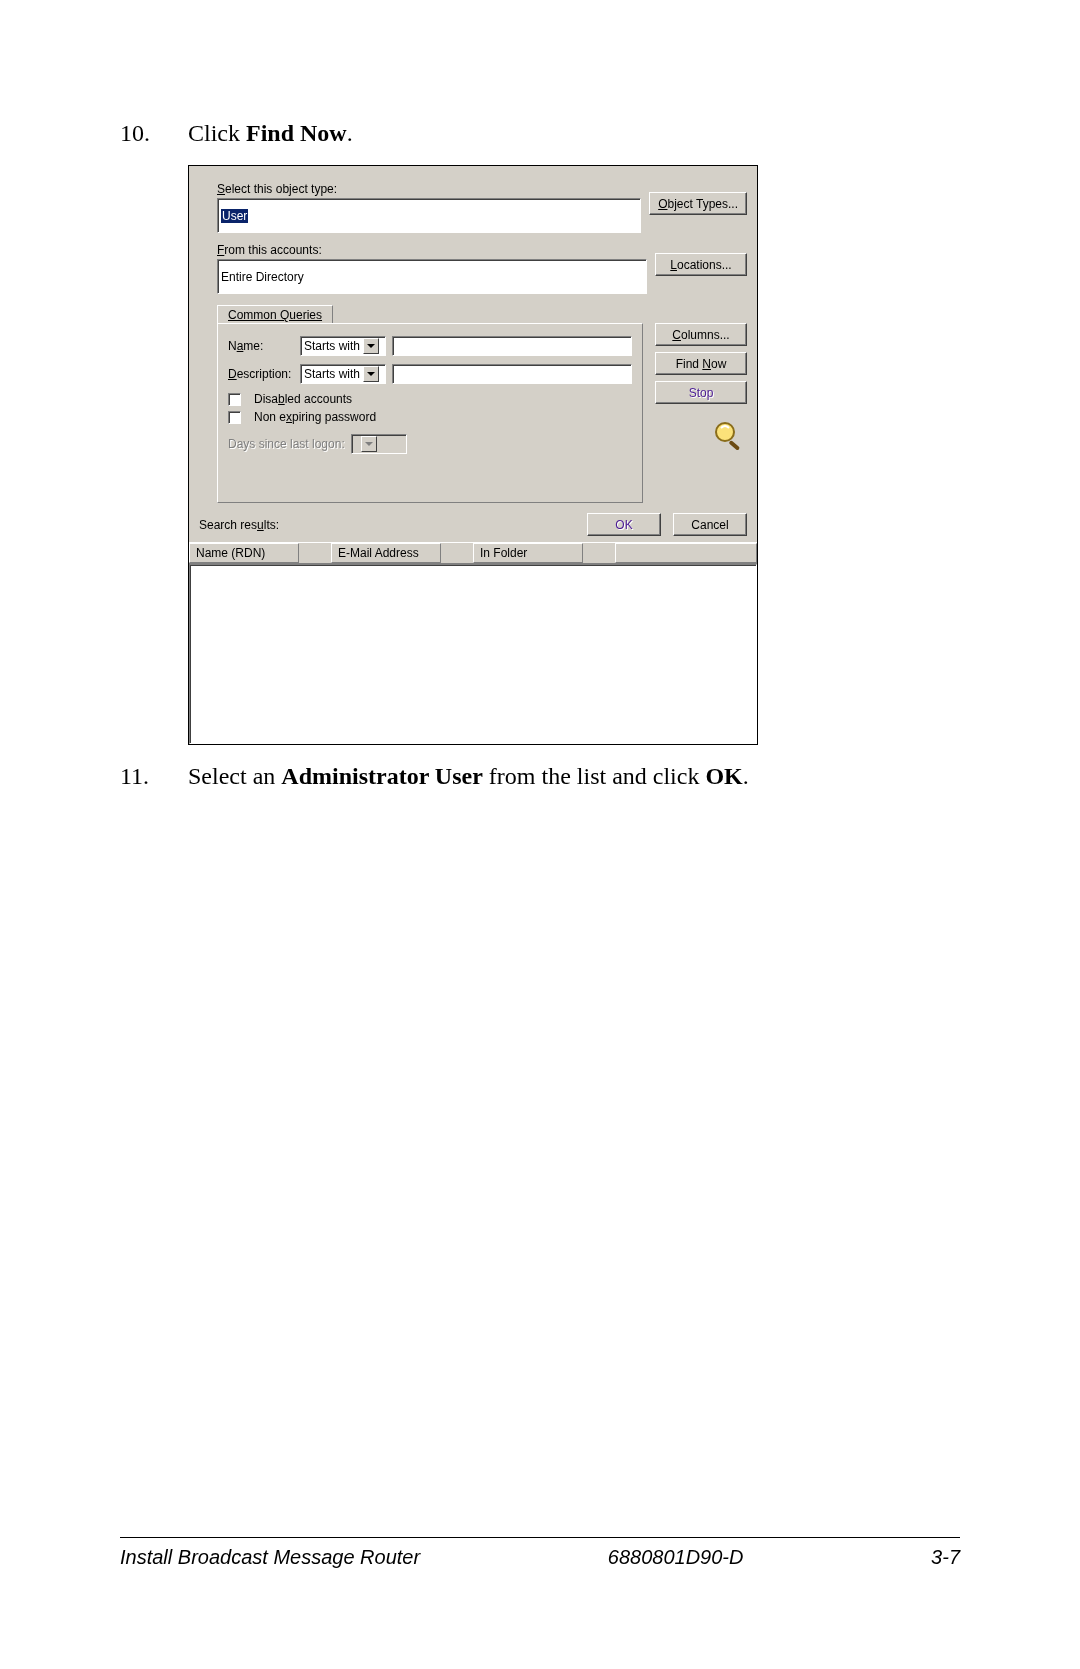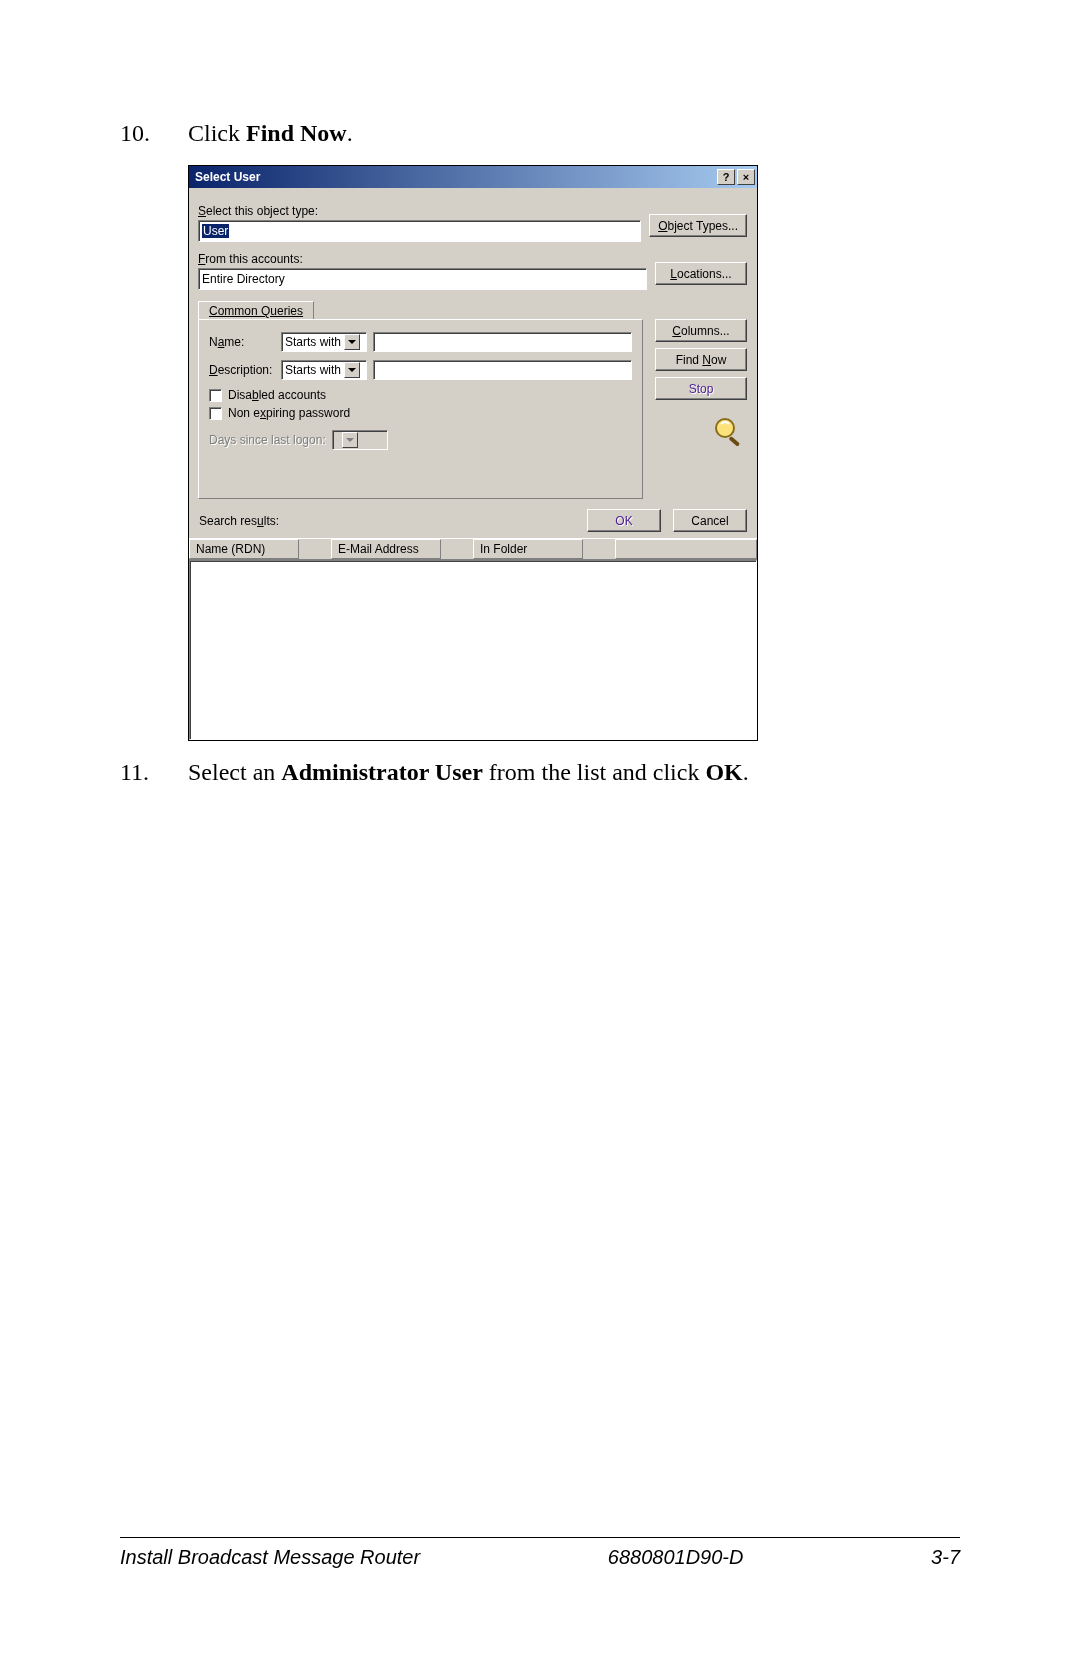--- a/index.html
+++ b/index.html
@@ -49,30 +49,30 @@
     width: 18px; height: 16px;
     background: #d4d0c8;
     border: 1px solid;
     border-color: #fff #404040 #404040 #fff;
     margin-left: 2px;
     display:flex;align-items:center;justify-content:center;
     color:#000;font-weight:bold;font-size:11px;line-height:1;
     font-family: Arial,sans-serif;
   }
   .dialog-body {
-    padding: 10px 10px 4px 9px;
+    padding: 10px 10px 4px 28px;
   }
   .row-label { margin: 6px 0 2px 0; }
   .und { text-decoration: underline; }
   .sunken-field {
     background:#fff;
     border:1px solid;
     border-color:#808080 #fff #fff #808080;
     box-shadow: inset 1px 1px 0 #404040;
-    height: 22px;
+    height: 35px;
     padding: 1px 3px;
     font-size:12px;
     display:flex;align-items:center;
   }
   .sunken-field.sel span { background:#0a246a; color:#fff; padding:0 1px; }
   .flex-row { display:flex; align-items:flex-start; }
   .flex-row .left { flex:1; margin-right:8px; }
   .winbtn {
     min-width: 92px; height: 23px;
     background:#d4d0c8;
@@ -122,21 +122,21 @@
   .dd .dd-btn::after{content:"";border-left:4px solid transparent;border-right:4px solid transparent;border-top:4px solid #000;}
   .dd.disabled{background:#d4d0c8;color:#808080;}
   .dd.disabled .dd-btn::after{border-top-color:#808080;}
   .input-flat{
     height:20px;
     border:1px solid;
     border-color:#808080 #fff #fff #808080;
     box-shadow: inset 1px 1px 0 #404040;
     background:#fff;
   }
-  .cb-row{display:flex;align-items:center;margin:4px 0;}
+  .cb-row{display:flex;align-items:center;margin:4px 0;gap:7px;}
   .cb{
     width:13px;height:13px;background:#fff;
     border:1px solid;border-color:#808080 #fff #fff #808080;
     box-shadow: inset 1px 1px 0 #404040;
     margin-right:6px;
   }
   .dlabel{color:#808080;text-shadow:1px 1px 0 #fff;}
   .btn-col{width:96px;display:flex;flex-direction:column;gap:6px;align-items:flex-end;}
   .mag-icon{width:36px;height:36px;margin-top:8px;}
   .results-head{
@@ -166,29 +166,20 @@
 
 <div class="step">
   <div class="step-num">10.</div>
   <div class="step-text">
     <span>Click </span><b>Find Now</b><span>.</span>
   </div>
 </div>
 
 <div class="screenshot-wrap">
   <div class="dialog">
-    <div class="titlebar">
-      <div class="titlebar-text">Select User</div>
-      <div class="tb-btn">
-          <span>?</span>
-        </div>
-      <div class="tb-btn">
-          <span>×</span>
-        </div>
-    </div>
     <div class="dialog-body">
 
       <div class="flex-row">
         <div class="left">
           <div class="row-label"><span class="und">S</span><span>elect this object type:</span></div>
           <div class="sunken-field sel">
               <span>User</span>
             </div>
         </div>
         <div style="padding-top:16px">

